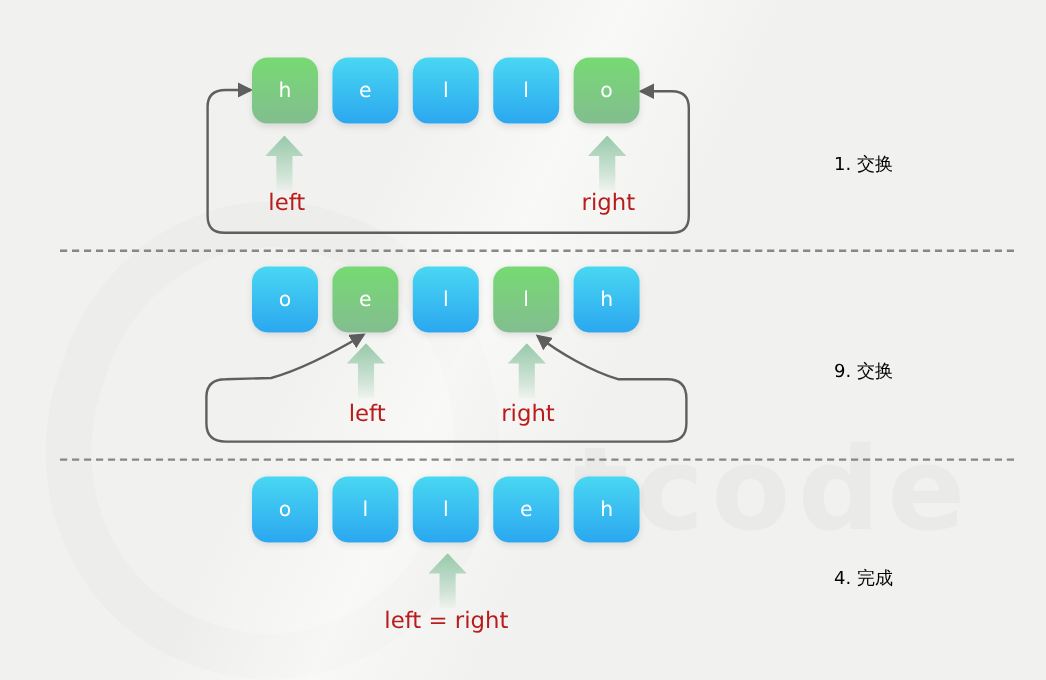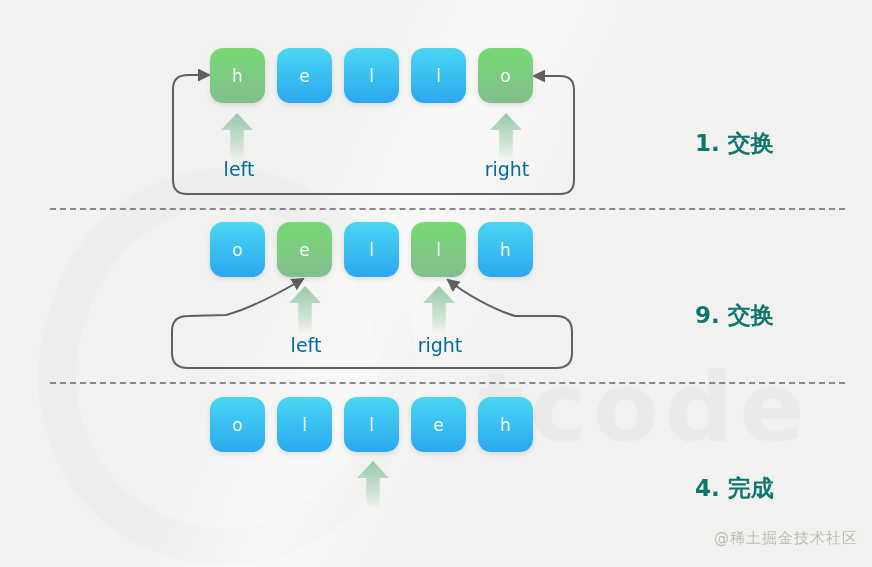--- a/index.html
+++ b/index.html
@@ -35,24 +35,24 @@
   .cell.blue{background:linear-gradient(180deg,#49d7f2 0%,#2ba7f0 100%);}
   .cell.green{background:linear-gradient(180deg,#76da72 0%,#83bd90 100%);}
   
   .block-arrow{
     position:absolute;width:32px;height:46px;
     clip-path:polygon(50% 0,100% 37%,71% 37%,71% 100%,29% 100%,29% 37%,0 37%);
     background:linear-gradient(180deg, rgba(146,199,166,0.95) 0%, rgba(178,214,190,0.55) 70%, rgba(205,228,213,0.12) 100%);
   }
   .ptr-label{
     position:absolute;transform:translateX(-50%);
-    font-size:19px;color:#0369a1;white-space:nowrap;
+    font-size:19px;color:#b91c1c;white-space:nowrap;
   }
   .step-label{
-    position:absolute;left:695px;font-size:23px;color:#0f766e;white-space:nowrap;font-weight:bold;
+    position:absolute;left:695px;font-size:15px;color:#000000;white-space:nowrap;
   }
   .dashed{
     position:absolute;left:50px;width:795px;height:0;
     border-top:2px dashed #757575;opacity:0.85;
   }
   svg.connectors{position:absolute;inset:0;}
   .corner-wm{
     position:absolute;white-space:nowrap;color:#bdbbb5;font-size:15px;letter-spacing:1px;
   }
   .corner-wm.jj{right:14px;top:529px;}
@@ -110,17 +110,17 @@
 
   <div class="dashed" style="top:382px"></div>
 
   <div class="cell blue" style="left:210px;top:397px">o</div>
   <div class="cell blue" style="left:277px;top:397px">l</div>
   <div class="cell blue" style="left:344px;top:397px">l</div>
   <div class="cell blue" style="left:411px;top:397px">e</div>
   <div class="cell blue" style="left:478px;top:397px">h</div>
 
   <div class="block-arrow" style="left:357px;top:461px"></div>
+  <div class="ptr-label" style="left:372px;top:506px">left = right</div>
   <div class="step-label" style="top:473px">4. 完成</div>
 
-  <div class="corner-wm jj">@稀土掘金技术社区</div>
 
 </div>
 
 </body></html>

